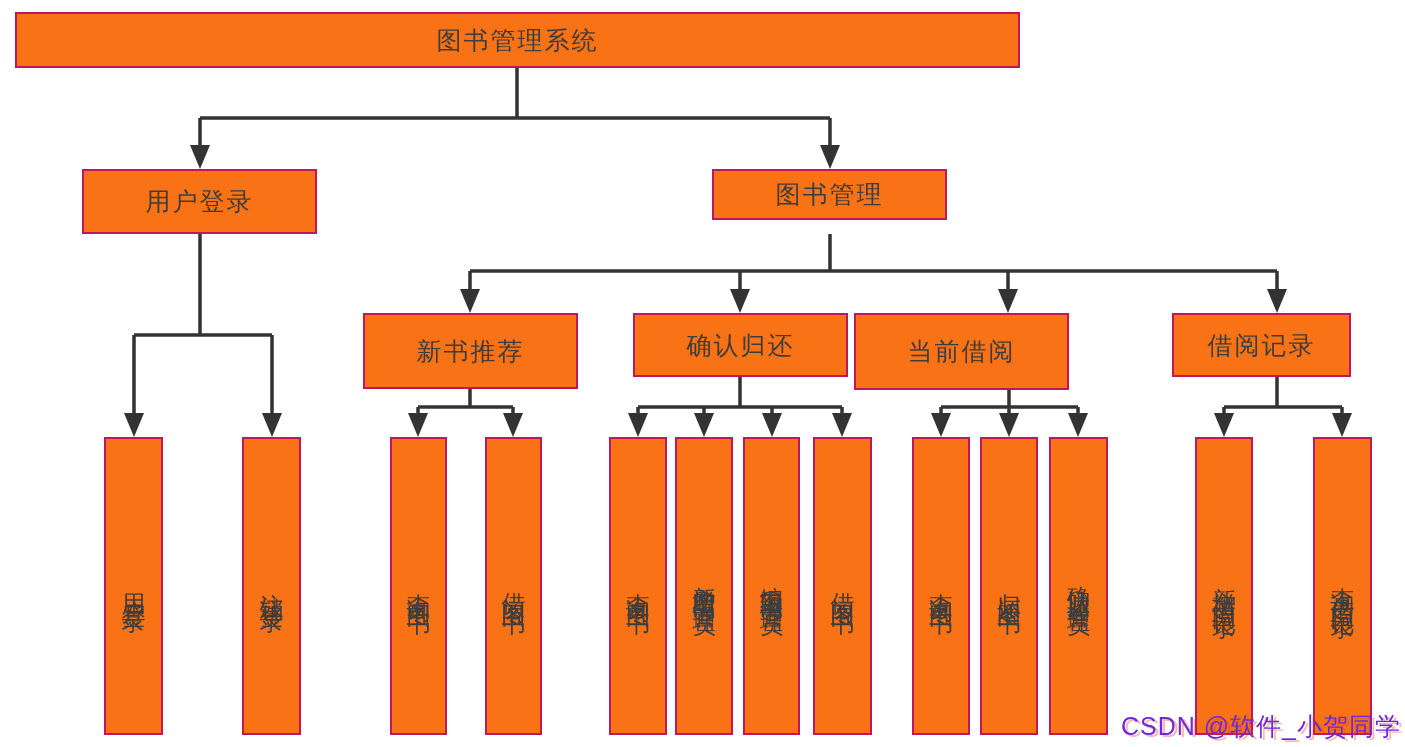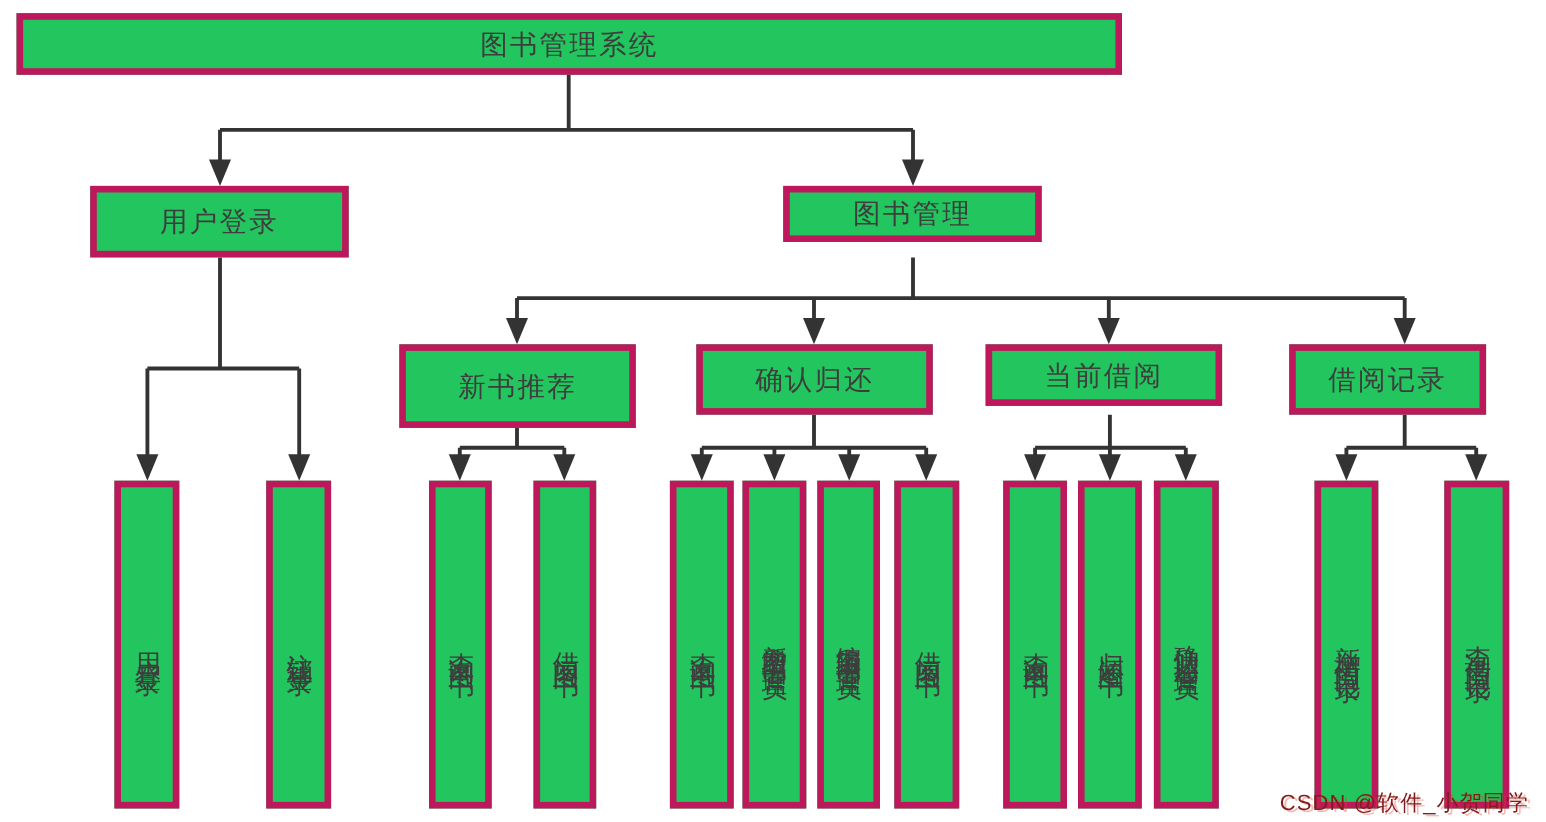--- a/index.html
+++ b/index.html
@@ -27,22 +27,22 @@
     stroke: #333333;
     stroke-width: 3.5;
   }
   .connectors path.head {
     fill: #333333;
     stroke: none;
   }
   .box {
     position: absolute;
     box-sizing: border-box;
-    background: #22c55e;
-    border: 6px solid #be185d;
+    background: #f97316;
+    border: 2px solid #be185d;
     color: #3d3d3d;
     display: flex;
     align-items: center;
     justify-content: center;
   }
   .box-h {
     font-size: 25px;
     letter-spacing: 2px;
     white-space: nowrap;
   }
@@ -52,25 +52,25 @@
     font-size: 24px;
     letter-spacing: 6px;
     line-height: 1;
   }
   .box-v.tight {
     letter-spacing: 4px;
     font-size: 23px;
   }
   .watermark {
     position: absolute;
-    right: 15px;
+    right: 4px;
     bottom: 4px;
-    font-size: 20px;
+    font-size: 25px;
     letter-spacing: 1px;
-    color: #7f1d1d;
+    color: #6d28d9;
     text-shadow: 3px 2px 0 rgba(234, 51, 35, 0.35);
     white-space: nowrap;
     z-index: 5;
   }
 </style>
 </head>
 <body>
 
 <div class="stage">
 
@@ -117,21 +117,21 @@
     </g>
   </svg>
 
   <div class="box box-h" style="left:15px; top:12px; width:1005px; height:56px;">图书管理系统</div>
 
   <div class="box box-h" style="left:82px; top:169px; width:235px; height:65px;">用户登录</div>
   <div class="box box-h" style="left:712px; top:169px; width:235px; height:51px;">图书管理</div>
 
   <div class="box box-h" style="left:363px; top:313px; width:215px; height:76px;font-family:Liberation Serif, serif;">新书推荐</div>
   <div class="box box-h" style="left:633px; top:313px; width:215px; height:64px;">确认归还</div>
-  <div class="box box-h" style="left:896px; top:313px; width:215px; height:56px;">当前借阅</div>
+  <div class="box box-h" style="left:854px; top:313px; width:215px; height:77px;">当前借阅</div>
   <div class="box box-h" style="left:1172px; top:313px; width:179px; height:64px;">借阅记录</div>
 
   <div class="box box-v" style="left:104px; top:437px; width:59px; height:298px;">用户登录</div>
   <div class="box box-v" style="left:242px; top:437px; width:59px; height:298px;">注销登录</div>
 
   <div class="box box-v" style="left:390px; top:437px; width:57px; height:298px;">查询图书</div>
   <div class="box box-v" style="left:485px; top:437px; width:57px; height:298px;">借阅图书</div>
 
   <div class="box box-v" style="left:609px; top:437px; width:58px; height:298px;">查询图书</div>
   <div class="box box-v tight" style="left:675px; top:437px; width:58px; height:298px;">新增图书（管理员）</div>

